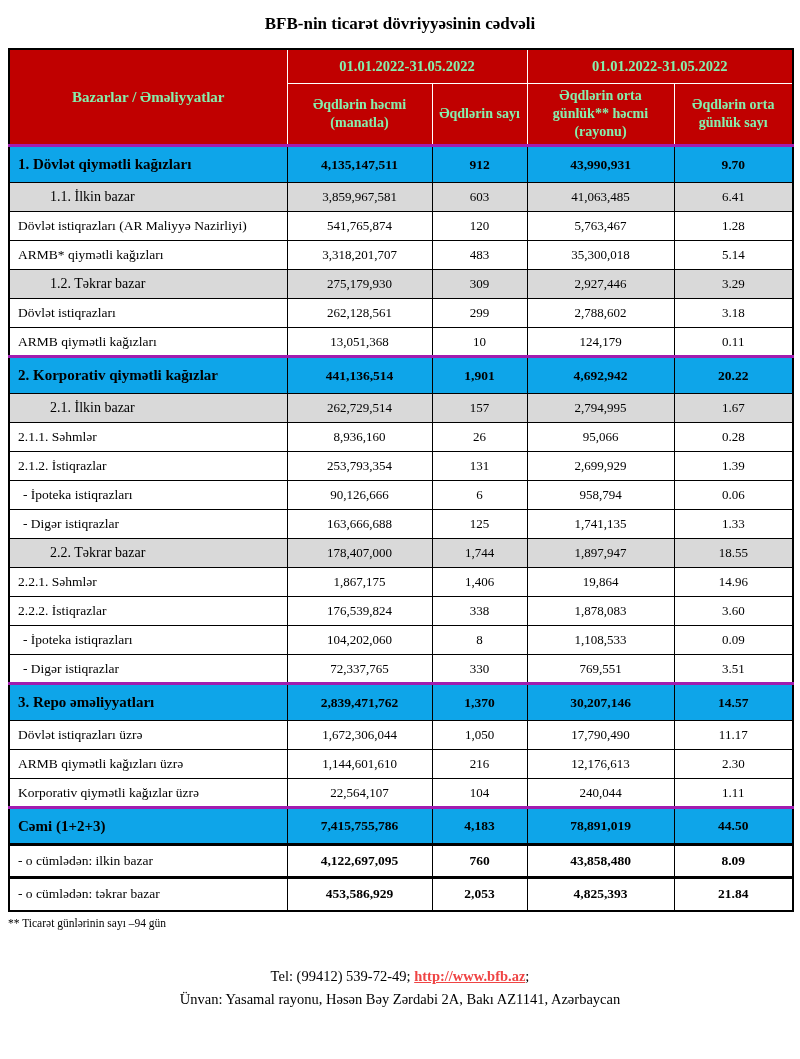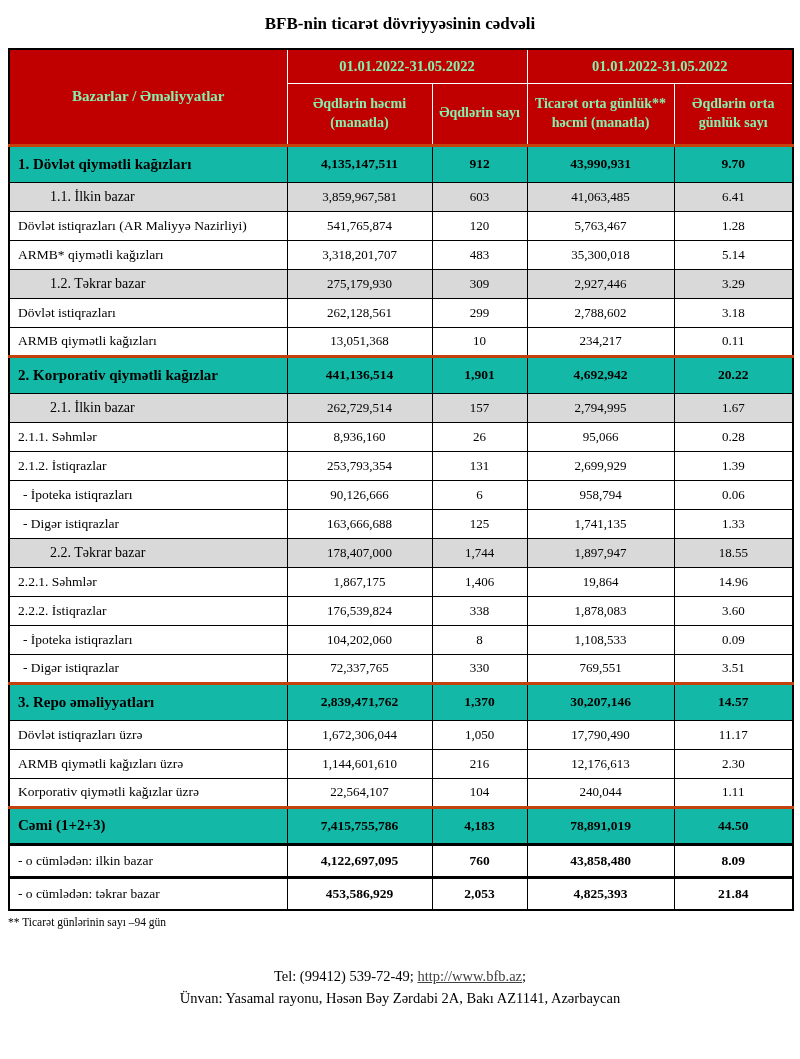--- a/index.html
+++ b/index.html
@@ -12,35 +12,35 @@
   thead th { background: #c00000; color: #86efac; border: 1px solid #fff; font-weight: bold;
              text-align: center; vertical-align: middle; padding: 3px 6px; }
   th.markets { font-size: 15px; }
   tr.hdr-top th.period { font-size: 14.5px; height: 34px; }
   tr.hdr-sub th { font-size: 14px; height: 62px; border-bottom: 2px solid #000; line-height: 1.3; }
 
   td { border: 1px solid #000; font-size: 13px; text-align: center; vertical-align: middle;
        padding: 3px 4px; height: 29px; }
   td.lbl { text-align: left; padding-left: 8px; font-size: 13.5px; }
 
-  tr.section td, tr.total td { background: #14b8a6; font-weight: bold; font-size: 13.5px;
-       height: 37px; border-top: 3px solid #c2410c; }
+  tr.section td, tr.total td { background: #0ea5e9; font-weight: bold; font-size: 13.5px;
+       height: 37px; border-top: 3px solid #a21caf; }
   tr.section td.lbl, tr.total td.lbl { font-size: 15px; }
 
   tr.subsection td { background: #d9d9d9; font-weight: normal; }
   tr.subsection td.lbl { padding-left: 40px; font-size: 14px; }
 
   tr.item-dash td.lbl { padding-left: 13px; }
 
   tr.total-item td { font-weight: bold; height: 33px; border-top: 3px solid #000; font-size: 13.5px; }
   tr.total-item td.lbl { font-weight: normal; font-size: 13.5px; }
 
   .footnotes { font-size: 11.5px; line-height: 1.45; margin-top: 3px; }
   .footer { text-align: center; margin-top: 34px; font-size: 14.5px; line-height: 1.55; }
-  .footer a { color: #404040; text-decoration: underline; }
+  .footer a { color: #ef4444; text-decoration: underline; font-weight: bold; }
 </style>
 </head>
 <body>
 
 <div class="page">
   <div class="title">BFB-nin ticarət dövriyyəsinin cədvəli</div>
 
   <table class="main">
     <colgroup>
       <col style="width:278px">
@@ -51,21 +51,21 @@
     </colgroup>
     <thead>
       <tr class="hdr-top">
         <th rowspan="2" class="markets">Bazarlar / Əməliyyatlar</th>
         <th colspan="2" class="period">01.01.2022-31.05.2022</th>
         <th colspan="2" class="period">01.01.2022-31.05.2022</th>
       </tr>
       <tr class="hdr-sub">
         <th>Əqdlərin həcmi (manatla)</th>
         <th>Əqdlərin sayı</th>
-        <th>Ticarət orta günlük** həcmi (manatla)</th>
+        <th>Əqdlərin orta günlük** həcmi (rayonu)</th>
         <th>Əqdlərin orta günlük sayı</th>
       </tr>
     </thead>
     <tbody id="table-body">
         <tr class="section">
           <td class="lbl">1. Dövlət qiymətli kağızları</td>
           <td>4,135,147,511</td>
           <td>912</td>
           <td>43,990,931</td>
           <td>9.70</td>
@@ -102,21 +102,21 @@
           <td class="lbl">Dövlət istiqrazları</td>
           <td>262,128,561</td>
           <td>299</td>
           <td>2,788,602</td>
           <td>3.18</td>
         </tr>
         <tr class="item">
           <td class="lbl">ARMB qiymətli kağızları</td>
           <td>13,051,368</td>
           <td>10</td>
-          <td>234,217</td>
+          <td>124,179</td>
           <td>0.11</td>
         </tr>
         <tr class="section">
           <td class="lbl">2. Korporativ qiymətli kağızlar</td>
           <td>441,136,514</td>
           <td>1,901</td>
           <td>4,692,942</td>
           <td>20.22</td>
         </tr>
         <tr class="subsection">

